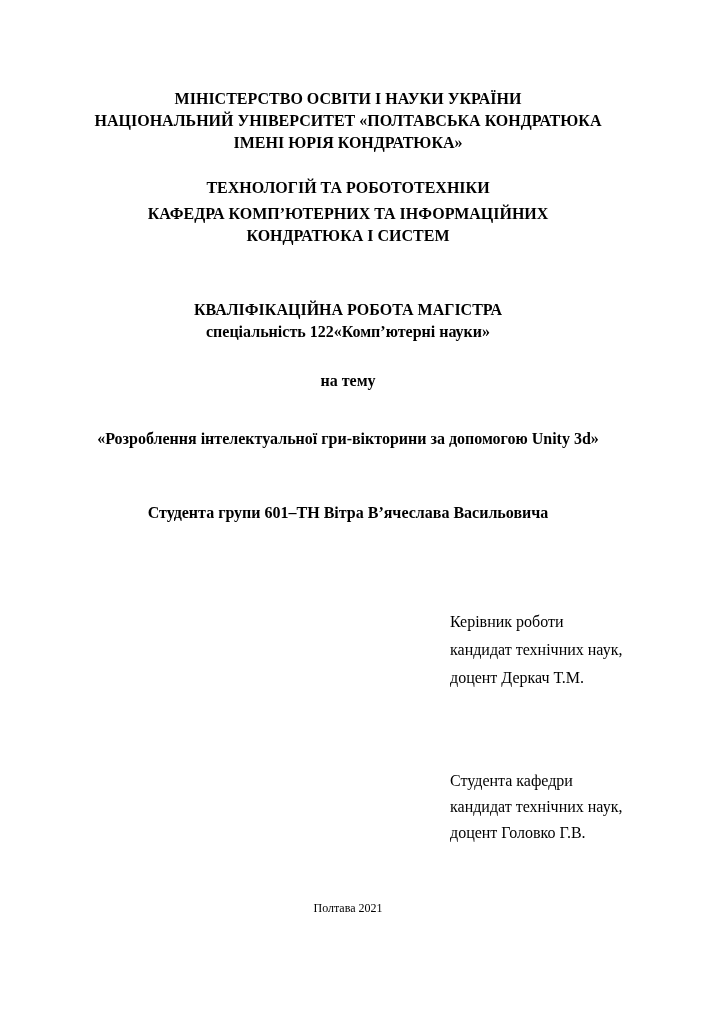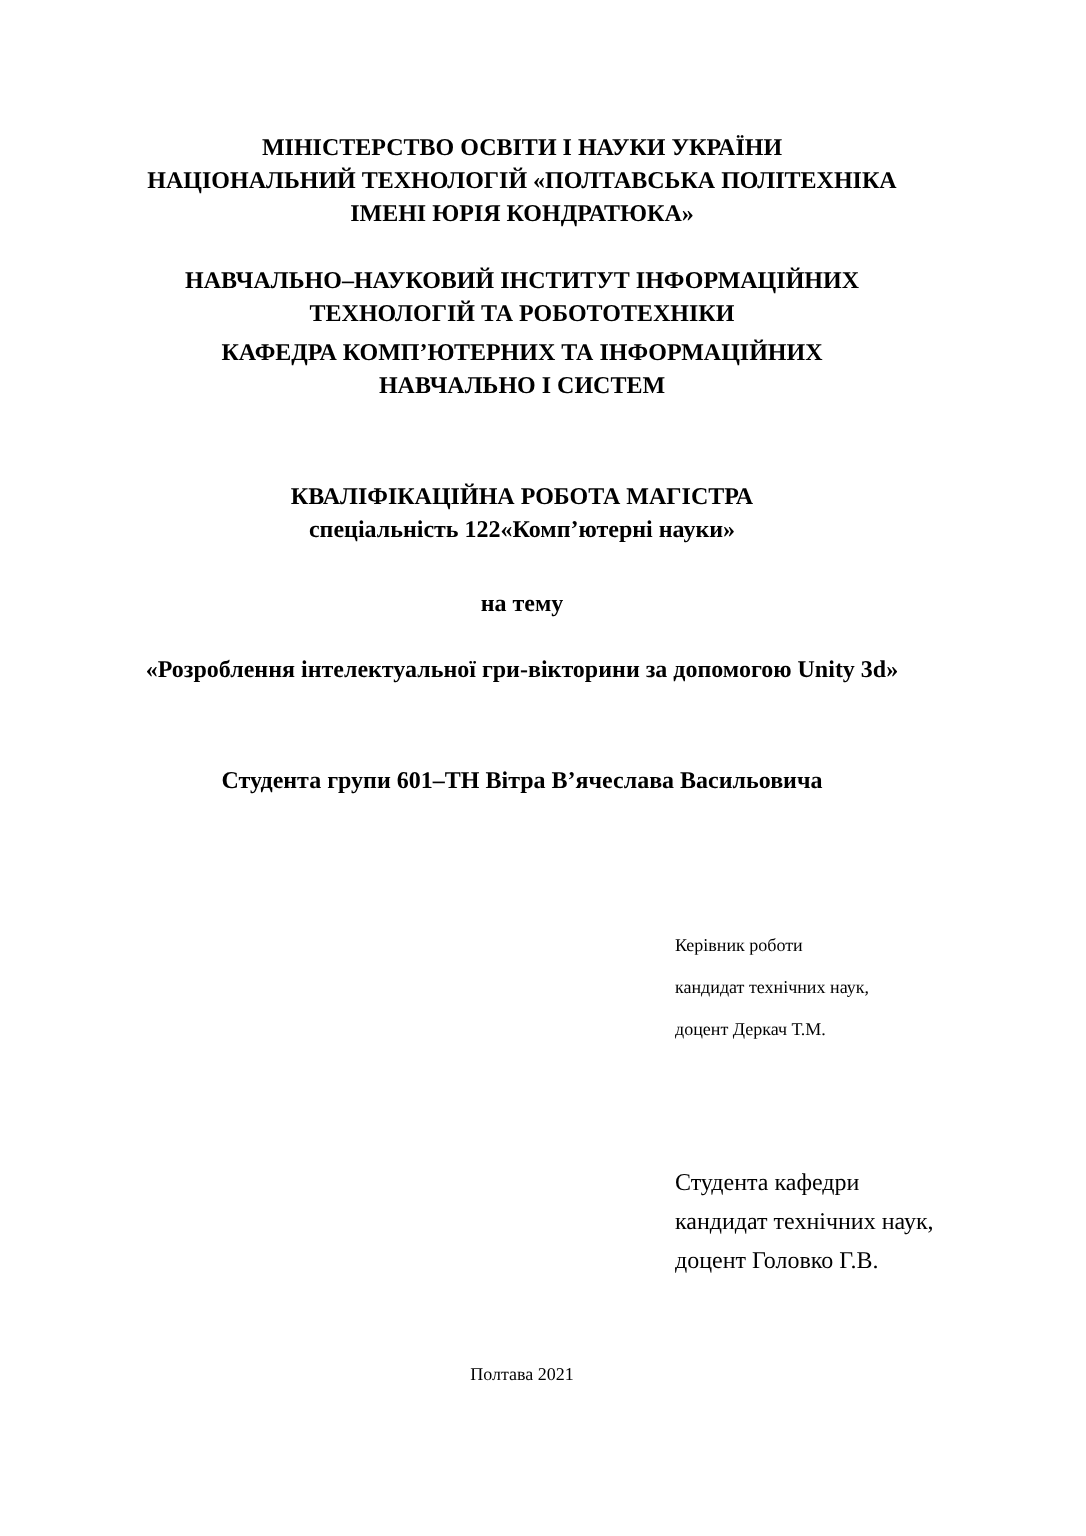--- a/index.html
+++ b/index.html
@@ -26,26 +26,26 @@
     font-weight: bold;
   }
   .head-line {
     font-size: 16px;
     line-height: 22px;
   }
   .block-institute { margin-top: 23px; }
   .block-department { margin-top: 4px; }
   .block-worktype { margin-top: 52px; }
   .block-topic-label { margin-top: 27px; }
-  .block-topic { margin-top: 22px; }
+  .block-topic { margin-top: 36px; }
   .block-student { margin-top: 52px; }
   .block-supervisor {
     margin-top: 84px;
     margin-left: 394px;
-    font-size: 12px;
+    font-size: 16px;
     line-height: 28px;
     text-align: left;
   }
   .block-head {
     margin-top: 76px;
     margin-left: 394px;
     font-size: 16px;
     line-height: 26px;
     text-align: left;
   }
@@ -55,32 +55,31 @@
     line-height: 22px;
   }
 </style>
 </head>
 <body>
 
 <div class="page">
 
   <div class="center bold">
     <div class="head-line">МІНІСТЕРСТВО ОСВІТИ І НАУКИ УКРАЇНИ</div>
-    <div class="head-line">НАЦІОНАЛЬНИЙ ТЕХНОЛОГІЙ «ПОЛТАВСЬКА ПОЛІТЕХНІКА</div>
+    <div class="head-line">НАЦІОНАЛЬНИЙ УНІВЕРСИТЕТ «ПОЛТАВСЬКА КОНДРАТЮКА</div>
     <div class="head-line">ІМЕНІ ЮРІЯ КОНДРАТЮКА»</div>
   </div>
 
   <div class="center bold block-institute">
-    <div class="head-line">НАВЧАЛЬНО–НАУКОВИЙ ІНСТИТУТ ІНФОРМАЦІЙНИХ</div>
     <div class="head-line">ТЕХНОЛОГІЙ ТА РОБОТОТЕХНІКИ</div>
   </div>
 
   <div class="center bold block-department">
     <div class="head-line">КАФЕДРА КОМП’ЮТЕРНИХ ТА ІНФОРМАЦІЙНИХ</div>
-    <div class="head-line">НАВЧАЛЬНО І СИСТЕМ</div>
+    <div class="head-line">КОНДРАТЮКА І СИСТЕМ</div>
   </div>
 
   <div class="center bold block-worktype">
     <div class="head-line">КВАЛІФІКАЦІЙНА РОБОТА МАГІСТРА</div>
     <div class="head-line">спеціальність 122«Комп’ютерні науки»</div>
   </div>
 
   <div class="center bold block-topic-label">
     <div class="head-line">на тему</div>
   </div>

